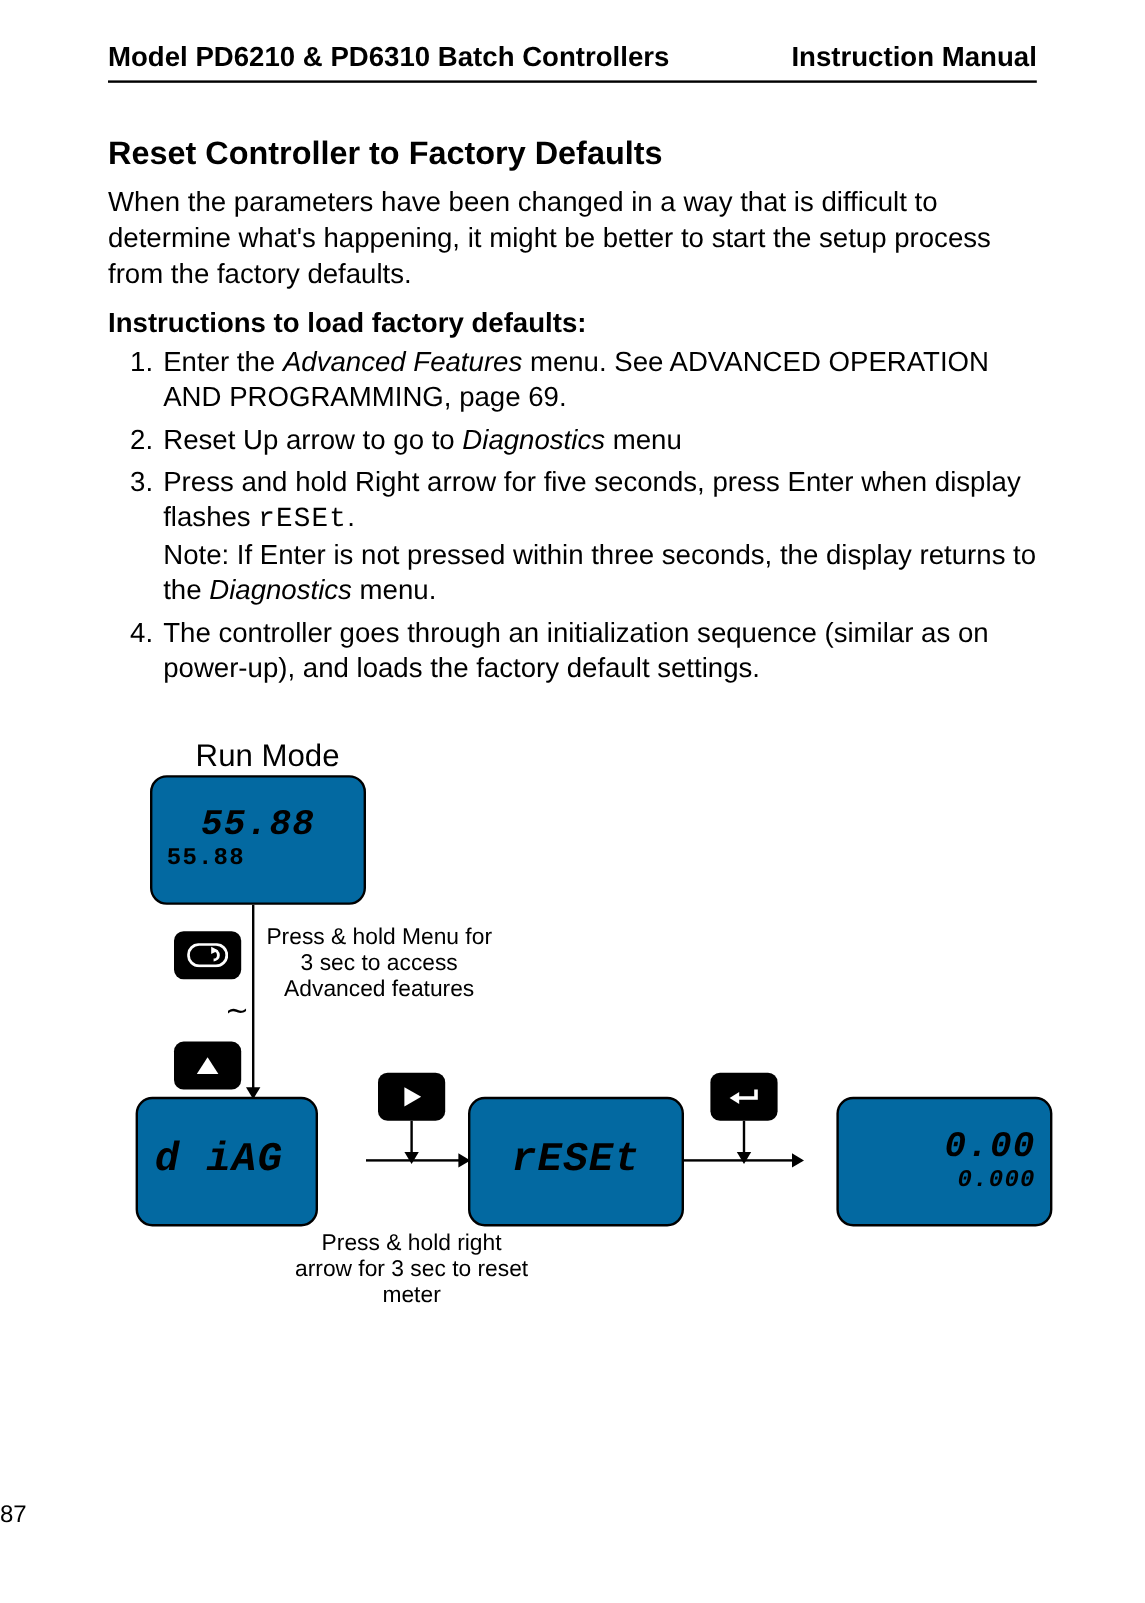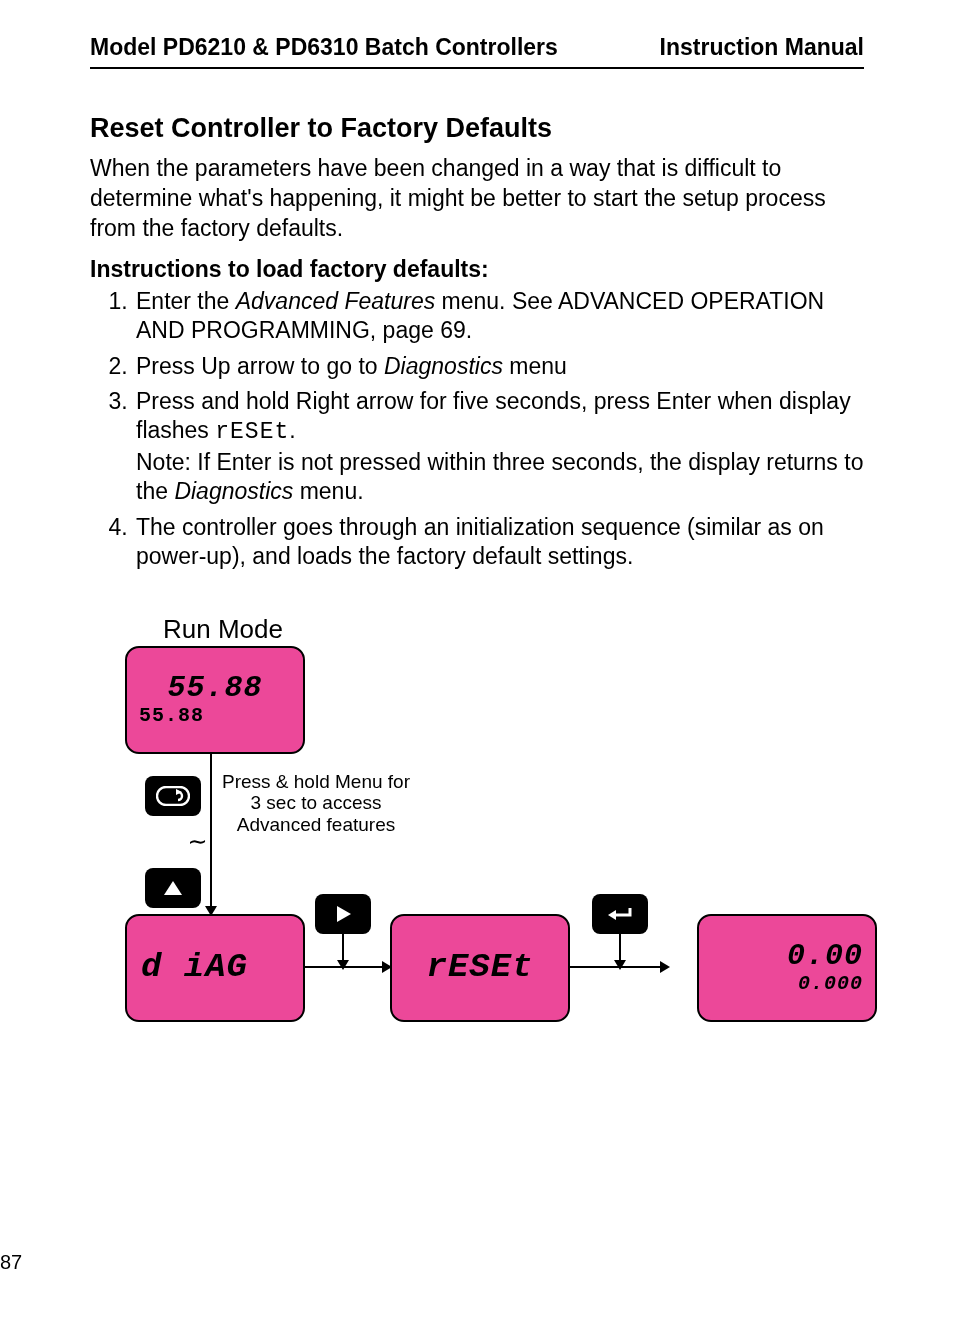--- a/index.html
+++ b/index.html
@@ -70,31 +70,31 @@
   .run-mode-label {
     position: absolute;
     left: 73px;
     top: -2px;
     font-size: 26px;
   }
   .screen {
     position: absolute;
     border: 2px solid #000;
     border-radius: 14px;
-    background: #ec4899;
+    background: #0369a1;
     box-sizing: border-box;
     text-align: center;
     display: flex;
     flex-direction: column;
     justify-content: center;
   }
   .screen-big   { font-size: 30px; font-weight: bold; font-family: "Courier New", monospace; letter-spacing: 1px; line-height: 1.05; }
   .screen-small { font-size: 20px; font-weight: bold; font-family: "Courier New", monospace; letter-spacing: 1px; line-height: 1.05; }
   .scr-run   { left: 35px;  top: 30px;  width: 180px; height: 108px; }
-  .scr-diag  { left: 35px;  top: 298px; width: 180px; height: 108px; }
+  .scr-diag  { left: 23px;  top: 298px; width: 152px; height: 108px; }
   .scr-reset { left: 300px; top: 298px; width: 180px; height: 108px; }
   .scr-zero  { left: 607px; top: 298px; width: 180px; height: 108px; align-items: flex-end; padding-right: 12px; }
 
   .scr-run .screen-big { font-style: italic; }
   .scr-diag .screen-big, .scr-reset .screen-big { font-size: 34px; font-style: italic; }
   .scr-zero .screen-big   { font-style: italic; }
   .scr-zero .screen-small { font-style: italic; }
 
   .btn {
     position: absolute;
@@ -177,21 +177,21 @@
 
   <p class="intro">When the parameters have been changed in a way that is difficult to determine what's happening, it might be better to start the setup process from the factory defaults.</p>
 
   <p class="subhead">Instructions to load factory defaults:</p>
 
   <ol class="steps">
     <li>
       <span>Enter the </span><span class="italic">Advanced Features</span><span> menu. See ADVANCED OPERATION AND PROGRAMMING, page 69.</span>
     </li>
     <li>
-      <span>Press Up arrow to go to </span><span class="italic">Diagnostics</span><span> menu</span>
+      <span>Reset Up arrow to go to </span><span class="italic">Diagnostics</span><span> menu</span>
     </li>
     <li>
       <span>Press and hold Right arrow for five seconds, press Enter when display flashes </span><span class="seg7">rESEt</span><span>.</span><br>
       <span>Note: If Enter is not pressed within three seconds, the display returns to the </span><span class="italic">Diagnostics</span><span> menu.</span>
     </li>
     <li>The controller goes through an initialization sequence (similar as on power-up), and loads the factory default settings.</li>
   </ol>
 
   <div class="diagram">
 
@@ -248,16 +248,17 @@
     <div class="arrow v3"></div>
     <div class="arrow-head-down v3-head"></div>
     <div class="arrow h2"></div>
     <div class="arrow-head-right h2-head"></div>
 
     <div class="screen scr-zero">
       <div class="screen-big">0.00</div>
       <div class="screen-small">0.000</div>
     </div>
 
+    <div class="note note-reset">Press &amp; hold right arrow for 3 sec to reset meter</div>
   </div>
 
   <div class="pagenum">87</div>
 </div>
 
 </body></html>

